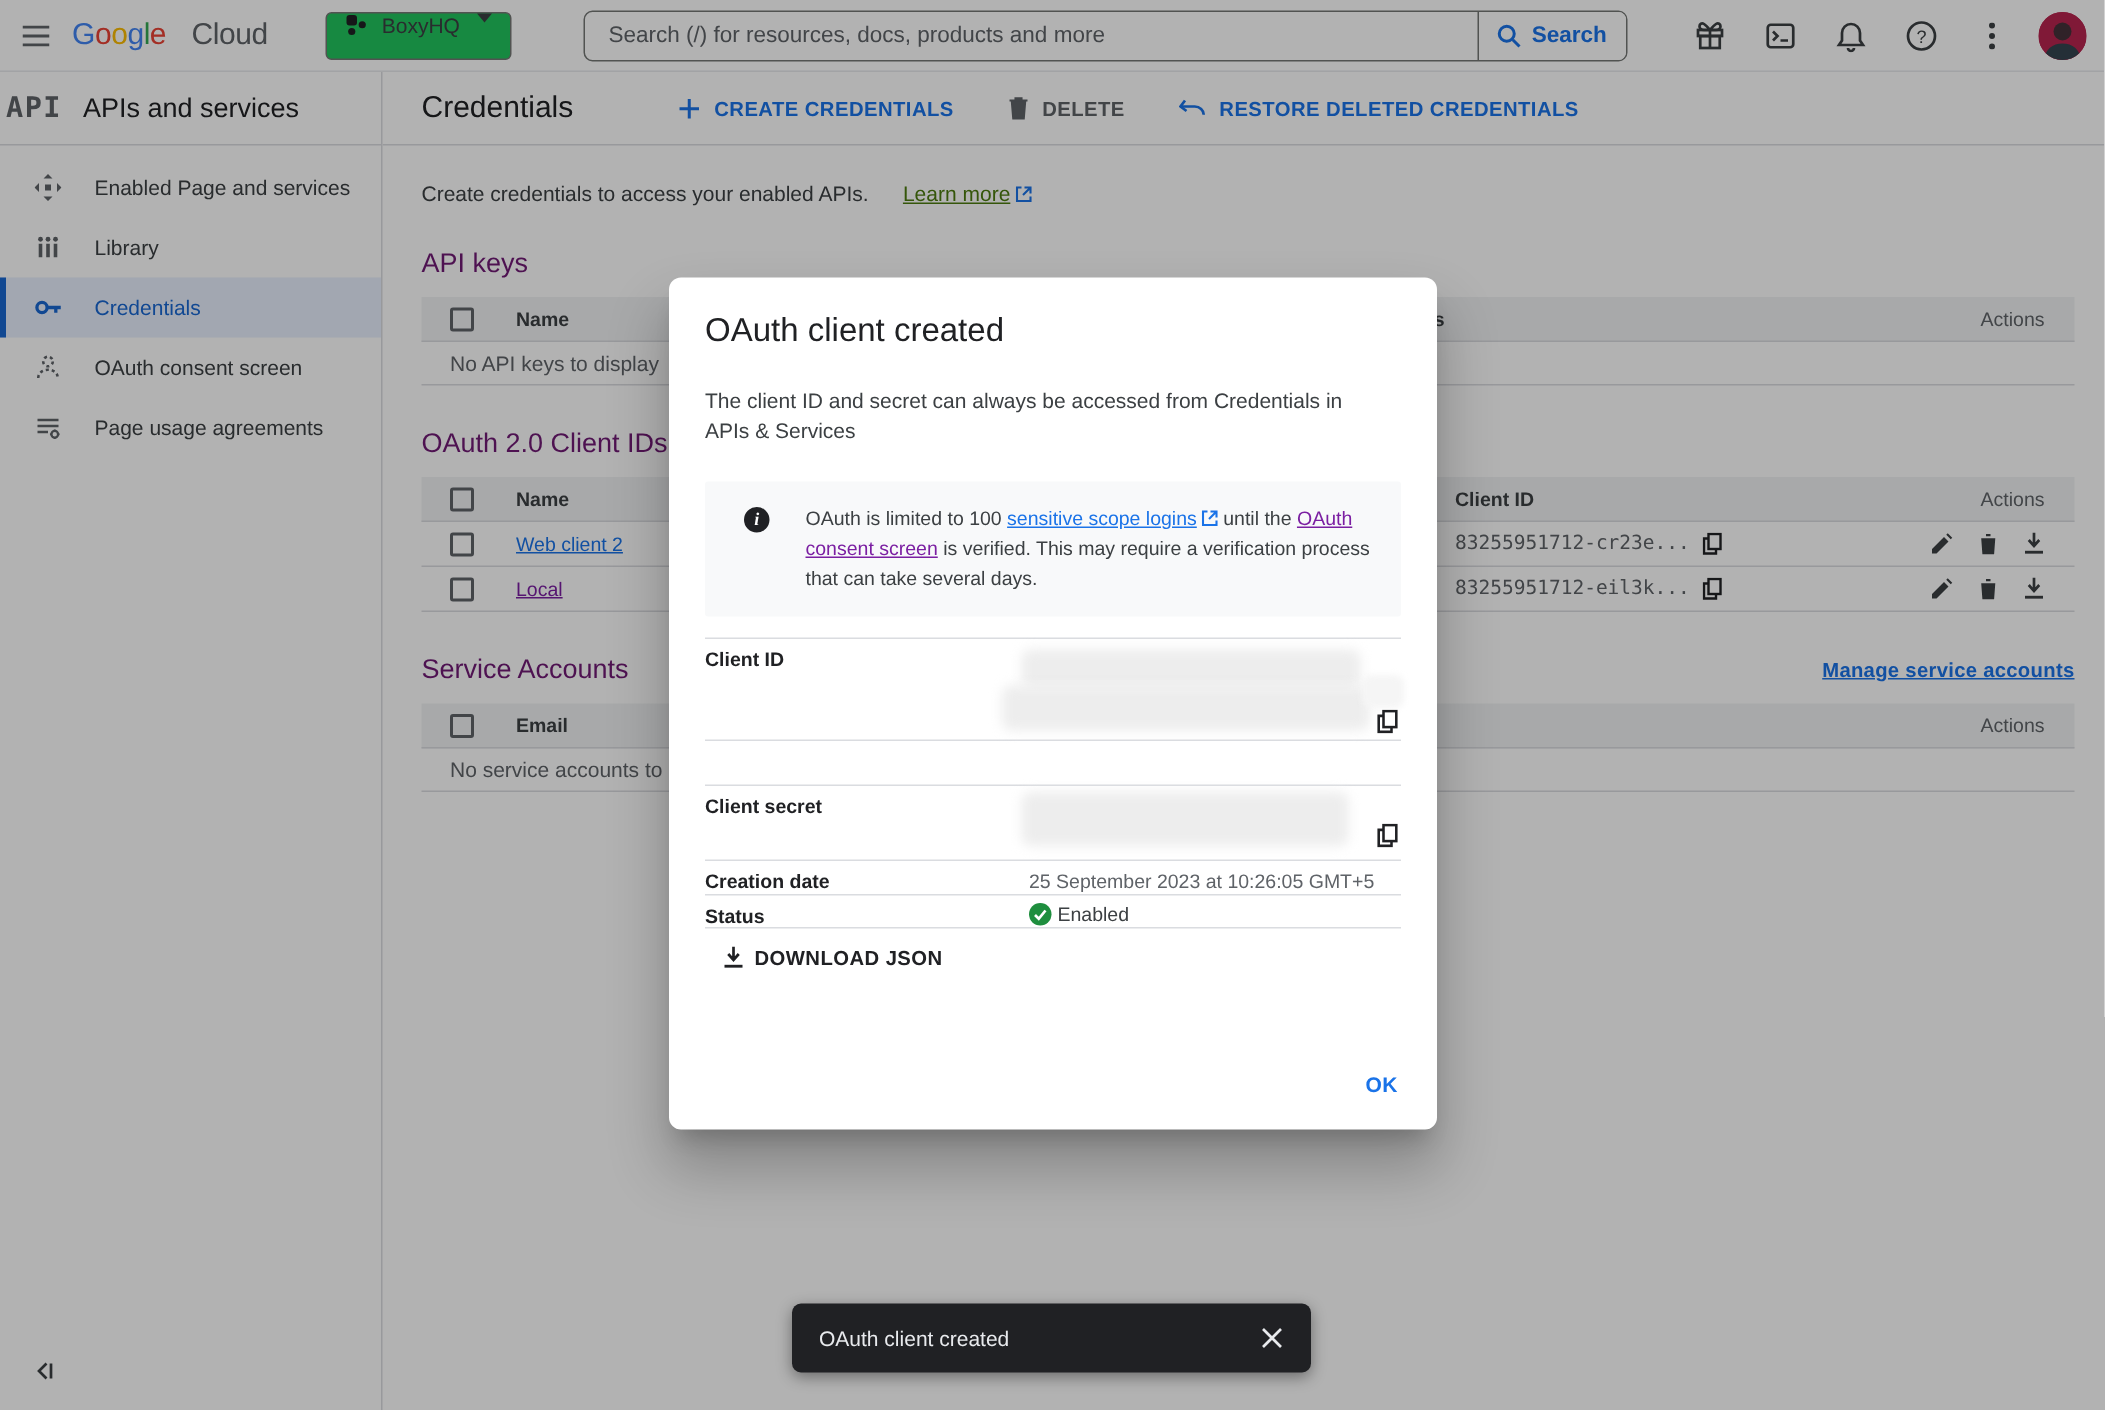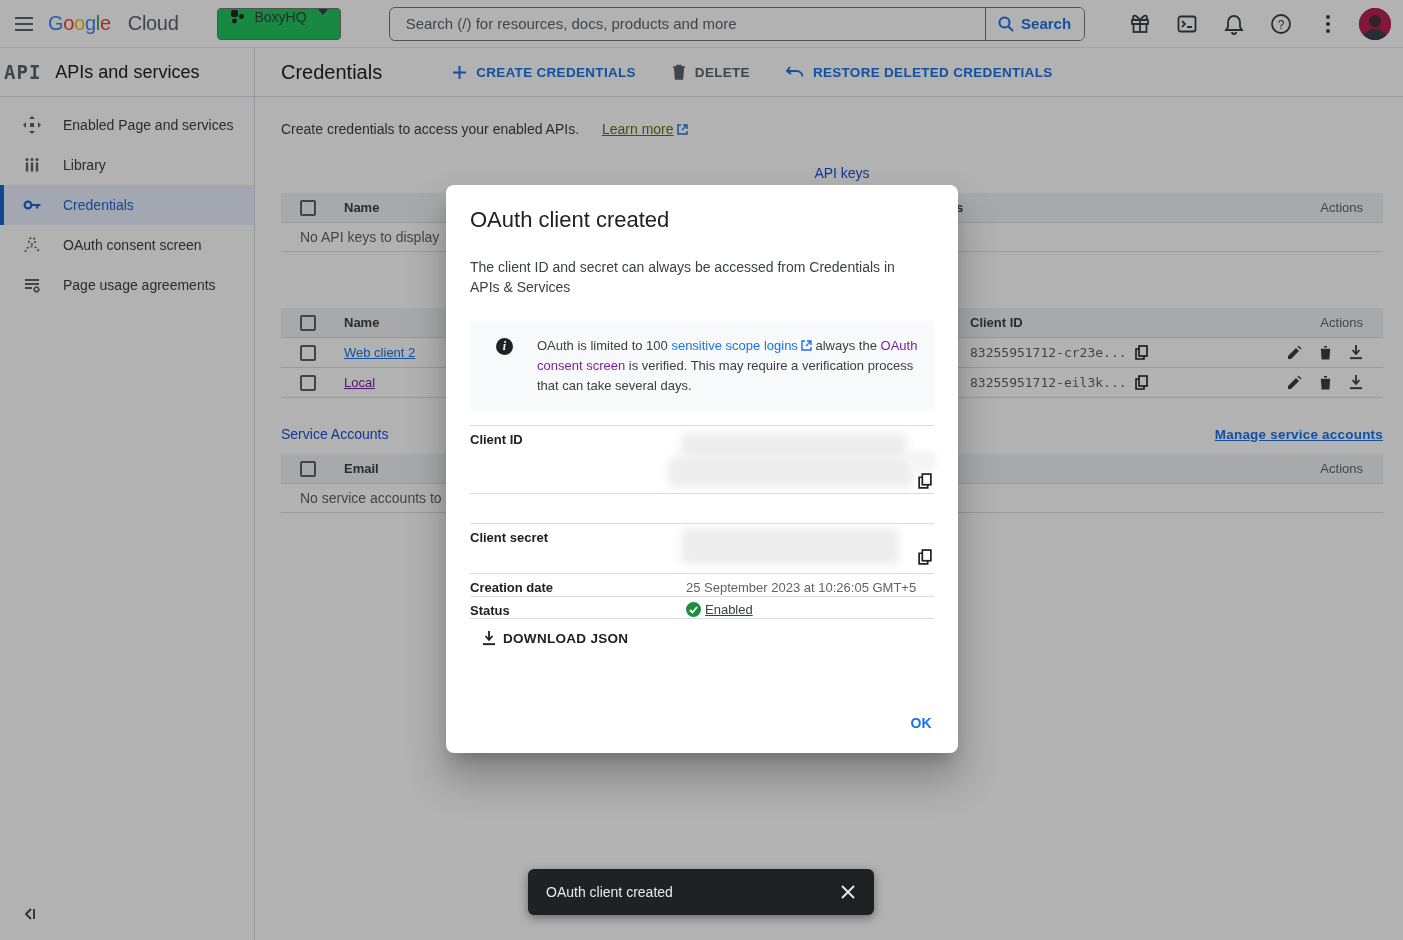--- a/index.html
+++ b/index.html
@@ -45,21 +45,21 @@
   
   .main{position:absolute;top:48px;left:255px;width:1148px;height:892px;background:#fff;}
   .page-head{height:49px;display:flex;align-items:center;border-bottom:1px solid #dadce0;padding-left:26px;}
   .page-title{font-size:20px;color:#202124;margin-right:70px;}
   .head-btn{display:flex;align-items:center;gap:9px;font-size:13.5px;font-weight:bold;letter-spacing:0.3px;
     color:#1a73e8;background:none;border:none;cursor:pointer;margin-right:36px;font-family:"Liberation Sans",sans-serif;}
   .head-btn.gray{color:#5f6368;}
   .intro{padding:24px 0 0 26px;font-size:14px;color:#3c4043;}
   .intro a{color:#4d7c0f;text-decoration:underline;cursor:pointer;margin-left:19px;}
   .ext-ico{display:inline-block;vertical-align:-1px;margin-left:3px;color:#1a73e8;}
-  .section-h{font-size:14px;color:#1d4ed8;padding:28px 0 12px 26px;text-align:center;}
+  .section-h{font-size:18px;color:#701a75;padding:28px 0 12px 26px;}
   .tblwrap{margin:0 20px 0 26px;}
   .trow{display:flex;align-items:center;height:30px;border-bottom:1px solid #dadce0;font-size:13px;}
   .trow.thead{background:#f1f3f4;border-bottom:1px solid #dadce0;}
   .cb{width:16px;height:16px;border:2px solid #5f6368;border-radius:2px;margin-left:19px;flex:0 0 auto;cursor:pointer;background:transparent;}
   .col-name{margin-left:28px;width:460px;font-weight:bold;color:#3c4043;}
   .col-restr{margin-left:84px;width:150px;font-weight:bold;color:#3c4043;}
   .col-cid{margin-left:166px;width:260px;font-weight:bold;color:#3c4043;}
   .col-actions{margin-left:auto;padding-right:20px;color:#5f6368;font-size:13px;}
   .empty-row{height:29px;display:flex;align-items:center;padding-left:19px;color:#5f6368;font-size:14px;border-bottom:1px solid #dadce0;}
   .link-cell{margin-left:28px;width:460px;font-size:13px;}
@@ -79,34 +79,34 @@
 
   
   .dialog{position:absolute;left:446px;top:185px;width:512px;height:568px;background:#fff;border-radius:8px;
     box-shadow:0 11px 15px -7px rgba(0,0,0,.2),0 24px 38px 3px rgba(0,0,0,.24);z-index:20;padding:22px 24px;overflow:hidden;}
   .dlg-title{font-size:22px;color:#202124;font-weight:400;margin-bottom:24px;}
   .dlg-sub{font-size:14px;color:#3c4043;line-height:20px;width:450px;margin-bottom:24px;}
   .notice{background:#f8f9fa;border-radius:2px;display:flex;padding:15px 14px 15px 26px;gap:24px;margin-bottom:14px;min-height:80px;}
   .info-ico{width:17px;height:17px;border-radius:50%;background:#202124;color:#fff;font-size:12px;font-weight:bold;
     display:flex;align-items:center;justify-content:center;flex:0 0 auto;margin-top:2px;font-family:"Liberation Serif",serif;font-style:italic;}
   .notice-text{font-size:13px;line-height:20px;color:#3c4043;}
-  .notice-text a{cursor:pointer;}
+  .notice-text a{cursor:pointer;text-decoration:underline;}
   .notice-text .lnk-blue{color:#1a73e8;}
   .notice-text .lnk-purple{color:#7b1fa2;}
   .frow{display:flex;border-top:1px solid #dadce0;position:relative;}
   .frow-label{width:216px;font-size:13px;font-weight:bold;color:#202124;padding-top:6px;flex:0 0 auto;}
   .frow-value{flex:1;position:relative;font-size:13px;color:#5f6368;padding-top:6px;}
   .frow-id{height:68px;}
   .frow-gapspacer{height:30px;border-top:1px solid #dadce0;}
   .frow-secret{height:50px;}
   .frow-small{height:23px;}
   .frow-last{border-bottom:1px solid #dadce0;}
   .blob{position:absolute;background:#ededed;border-radius:6px;filter:blur(4px);}
   .copy-btn{position:absolute;right:2px;color:#202124;cursor:pointer;}
-  .status-val{display:flex;align-items:center;gap:4px;padding-top:4px;font-size:13px;color:#3c4043;text-decoration:underline;}
+  .status-val{display:flex;align-items:center;gap:4px;padding-top:4px;font-size:13px;color:#3c4043;}
   .chk-circle{width:15px;height:15px;border-radius:50%;background:#1e8e3e;color:#fff;display:flex;align-items:center;justify-content:center;}
   .dl-row{margin-top:12px;display:flex;}
   .dl-btn{display:flex;align-items:center;gap:7px;margin-left:12px;font-size:13.5px;font-weight:bold;letter-spacing:0.3px;
     color:#202124;background:none;border:none;cursor:pointer;font-family:"Liberation Sans",sans-serif;}
   .ok-btn{position:absolute;right:26px;bottom:22px;color:#1a73e8;font-size:14px;font-weight:bold;letter-spacing:0.3px;
     background:none;border:none;cursor:pointer;font-family:"Liberation Sans",sans-serif;margin-left:27px;}
 
   
   .snackbar{position:absolute;left:528px;top:869px;width:346px;height:46px;background:#202124;border-radius:6px;z-index:30;
     display:flex;align-items:center;padding:0 16px 0 18px;box-shadow:0 3px 10px rgba(0,0,0,.4);}
@@ -386,21 +386,21 @@
 
 <div class="dialog">
   <div class="dlg-title">OAuth client created</div>
   <div class="dlg-sub">The client ID and secret can always be accessed from Credentials in APIs &amp; Services</div>
   <div class="notice">
     <span class="info-ico">i</span>
     <span class="notice-text">
       <span>OAuth is limited to 100 </span><a class="lnk-blue">sensitive scope logins</a><span class="ext-ico"><svg width="11" height="11" viewBox="0 0 11 11" fill="none" stroke="#1a73e8" stroke-width="1.4">
             <path d="M4 1H1v9h9V7"></path>
             <path d="M6 1h4v4M10 1 5 6"></path>
-          </svg></span><span> always the </span><a class="lnk-purple">OAuth consent screen</a><span> is verified. This may require a verification process that can take several days.</span>
+          </svg></span><span> until the </span><a class="lnk-purple">OAuth consent screen</a><span> is verified. This may require a verification process that can take several days.</span>
     </span>
   </div>
 
   <div class="frow frow-id">
     <div class="frow-label">Client ID</div>
     <div class="frow-value">
       <div class="blob" style="left:-5px;top:7px;width:226px;height:26px;"></div>
       <div class="blob" style="left:-18px;top:31px;width:245px;height:30px;"></div>
       <div class="blob" style="left:222px;top:24px;width:28px;height:22px;filter:blur(2px);background:#f5f5f5;"></div>
       <span class="copy-btn" style="bottom:4px;">

